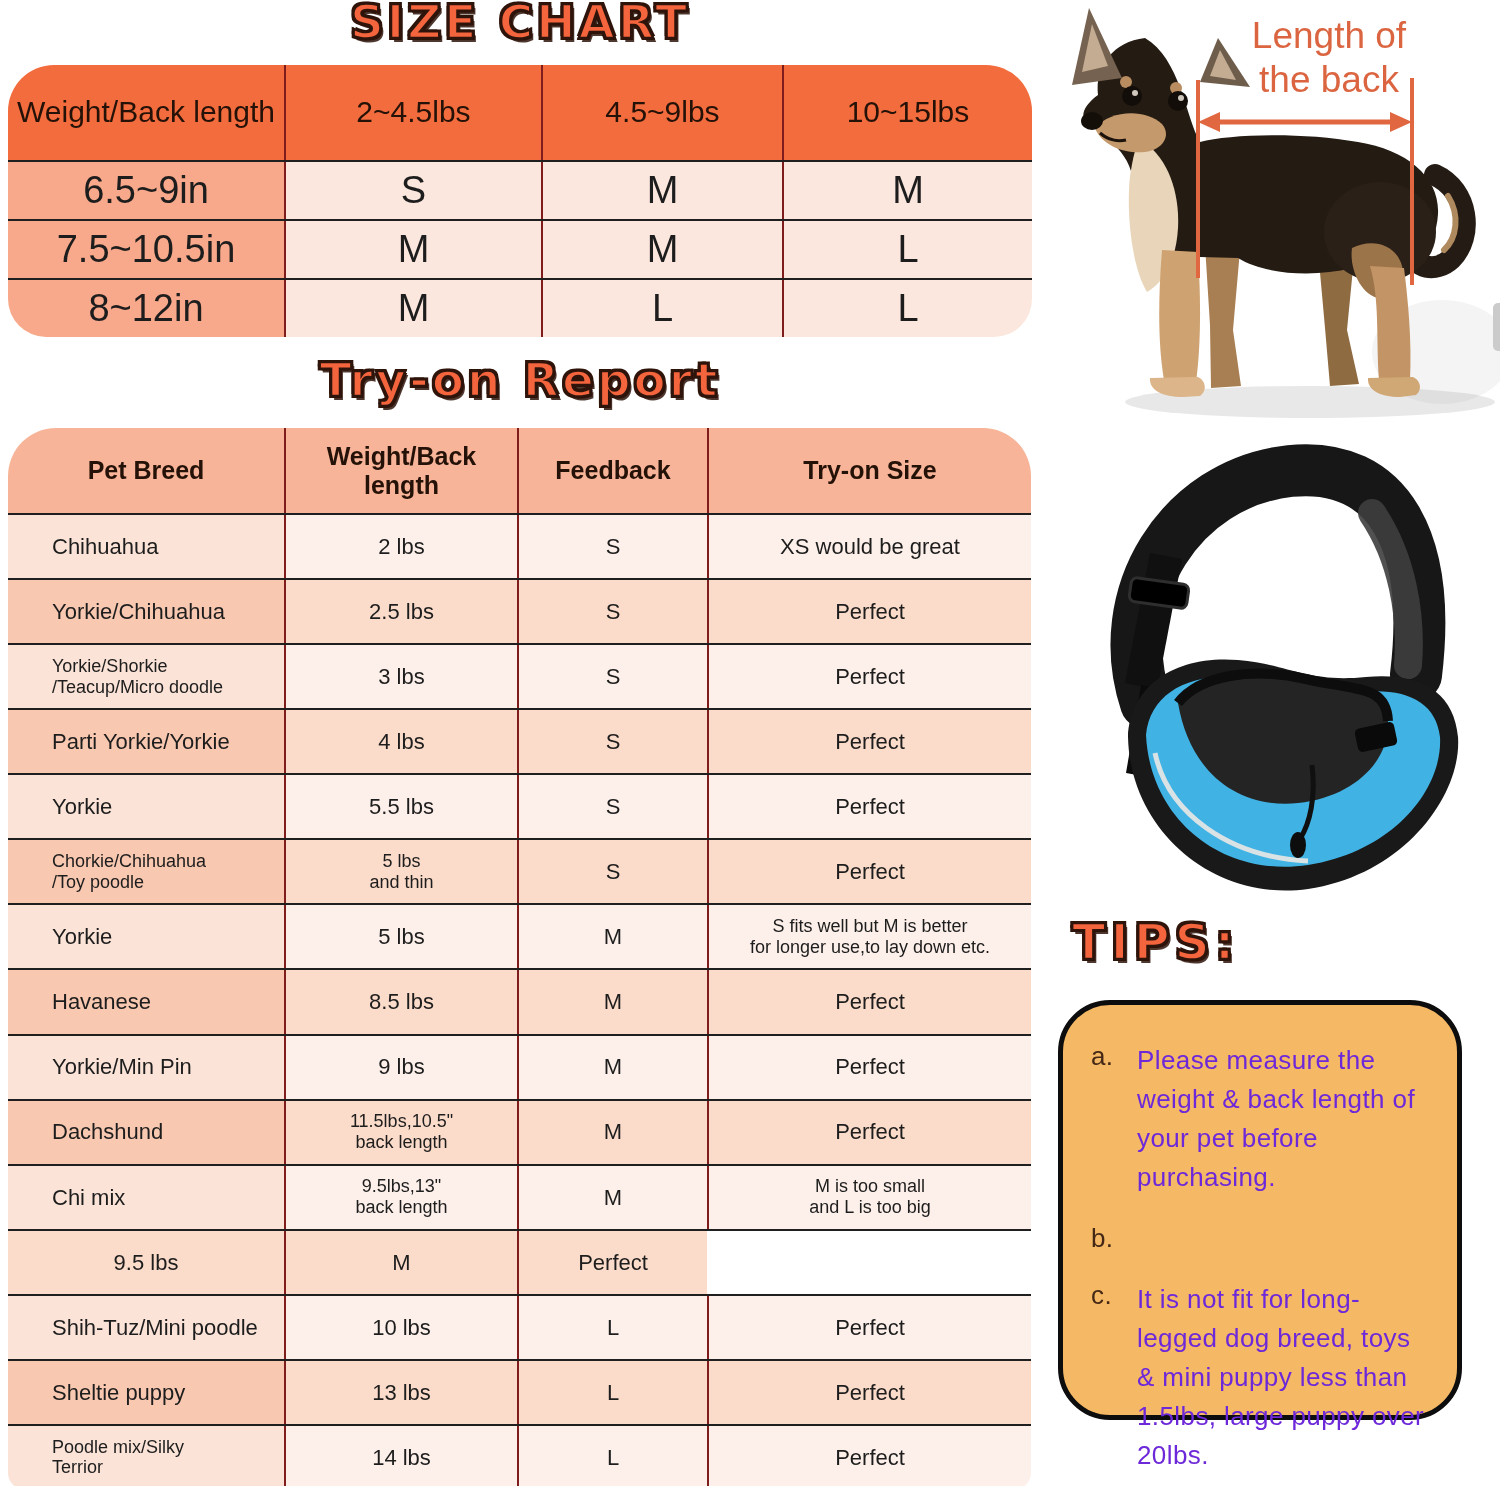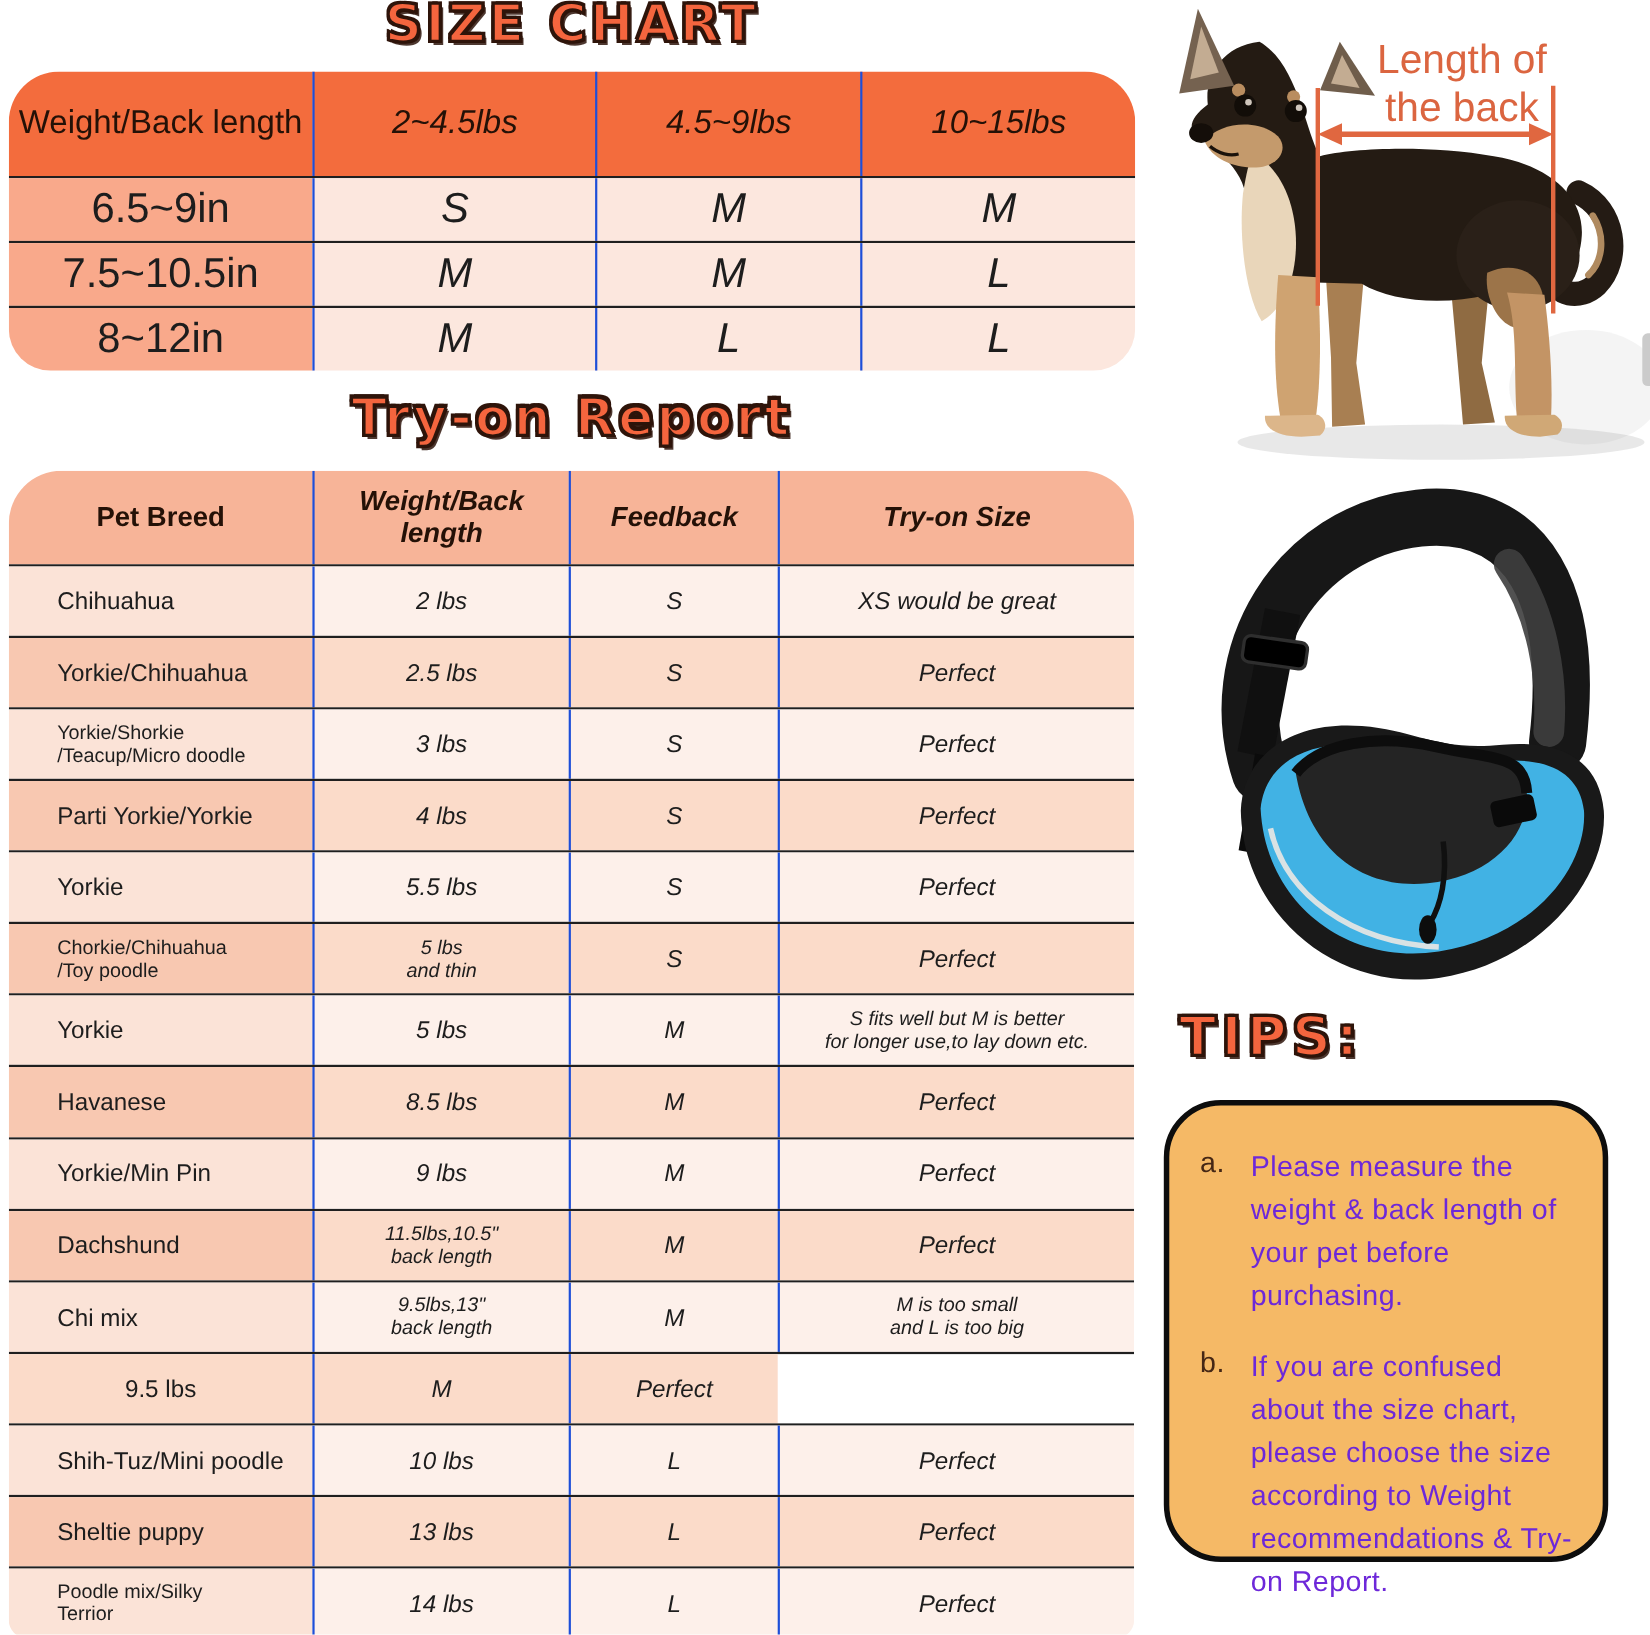--- a/index.html
+++ b/index.html
@@ -36,21 +36,21 @@
   .s-row { display:grid; grid-template-columns:276px 257px 241px 1fr; }
   .s-head { height:95px; }
   .s-head .cell { background:var(--header_orange,#F36C3D); font-size:30px; color:#241107; }
   .s-data { flex:1; border-top:2px solid #1f1f1f; }
   .s-data .cell { background:var(--row_light,#FCE7DE); font-size:38px; }
   .s-data .cell.first { background:var(--salmon,#F9A98B); }
   .cell {
     display:flex; align-items:center; justify-content:center;
     text-align:center; white-space:pre-line; line-height:1.15;
   }
-  .cell + .cell { border-left:2px solid #1d4ed8;font-style:italic; }
+  .cell + .cell { border-left:2px solid #7f1d1d; }
 
   
   .tryon {
     position:absolute; left:8px; top:428px; width:1023px; height:1061px;
     display:flex; flex-direction:column;
     border-radius:48px 48px 16px 16px; overflow:hidden;
   }
   .t-row { display:grid; grid-template-columns:276px 233px 190px 1fr; }
   .t-head { height:85px; flex:none; }
   .t-head .cell { background:var(--tryon_header,#F7B498); font-weight:700; font-size:25px; color:#241107; }
@@ -60,21 +60,21 @@
   .t-data .cell.ml { font-size:18px; }
   .tryon .row-odd  .cell { background:var(--stripe_light,#FDF0EA); }
   .tryon .row-odd  .cell.breed { background:var(--stripe_light_first,#FBE3D7); }
   .tryon .row-even .cell { background:var(--stripe_dark,#FBDBC9); }
   .tryon .row-even .cell.breed { background:var(--stripe_dark_first,#F8C8B1); }
 
   
   .dog-wrap { left:1050px; top:0; width:450px; height:430px; }
   .dog-svg { width:455px; height:430px; display:block; }
   .back-label {
-    left:1238px; top:32px; width:182px; text-align:center;
+    left:1238px; top:14px; width:182px; text-align:center;
     font-size:37px; line-height:1.2; color:var(--annotation_orange,#DB6540);
   }
 
   
   .bag-wrap { left:1060px; top:435px; width:440px; height:490px; }
   .bag-svg { width:440px; height:490px; display:block; }
 
   
   .tips-box {
     position:absolute; left:1058px; top:1000px; width:404px; height:420px;
@@ -344,21 +344,20 @@
 <div class="bubble-title tips-title">TIPS:</div>
 <div class="tips-box">
 
     <div class="tip-item row-odd">
       <div class="tip-marker">a.</div>
       <div class="tip-text">Please measure the weight &amp; back length of your pet before purchasing.</div>
     </div>
 
     <div class="tip-item row-even">
       <div class="tip-marker">b.</div>
-      <div class="tip-text">If you are confused about the size chart, please choose the size according to Weight recommendations &amp; Try-on Report.</div>
     </div>
 
     <div class="tip-item row-odd">
       <div class="tip-marker">c.</div>
       <div class="tip-text">It is not fit for long-legged dog breed, toys &amp; mini puppy less than 1.5lbs, large puppy over 20lbs.</div>
     </div>
 
 </div>
 
 <div class="abs edge-sliver"></div>

